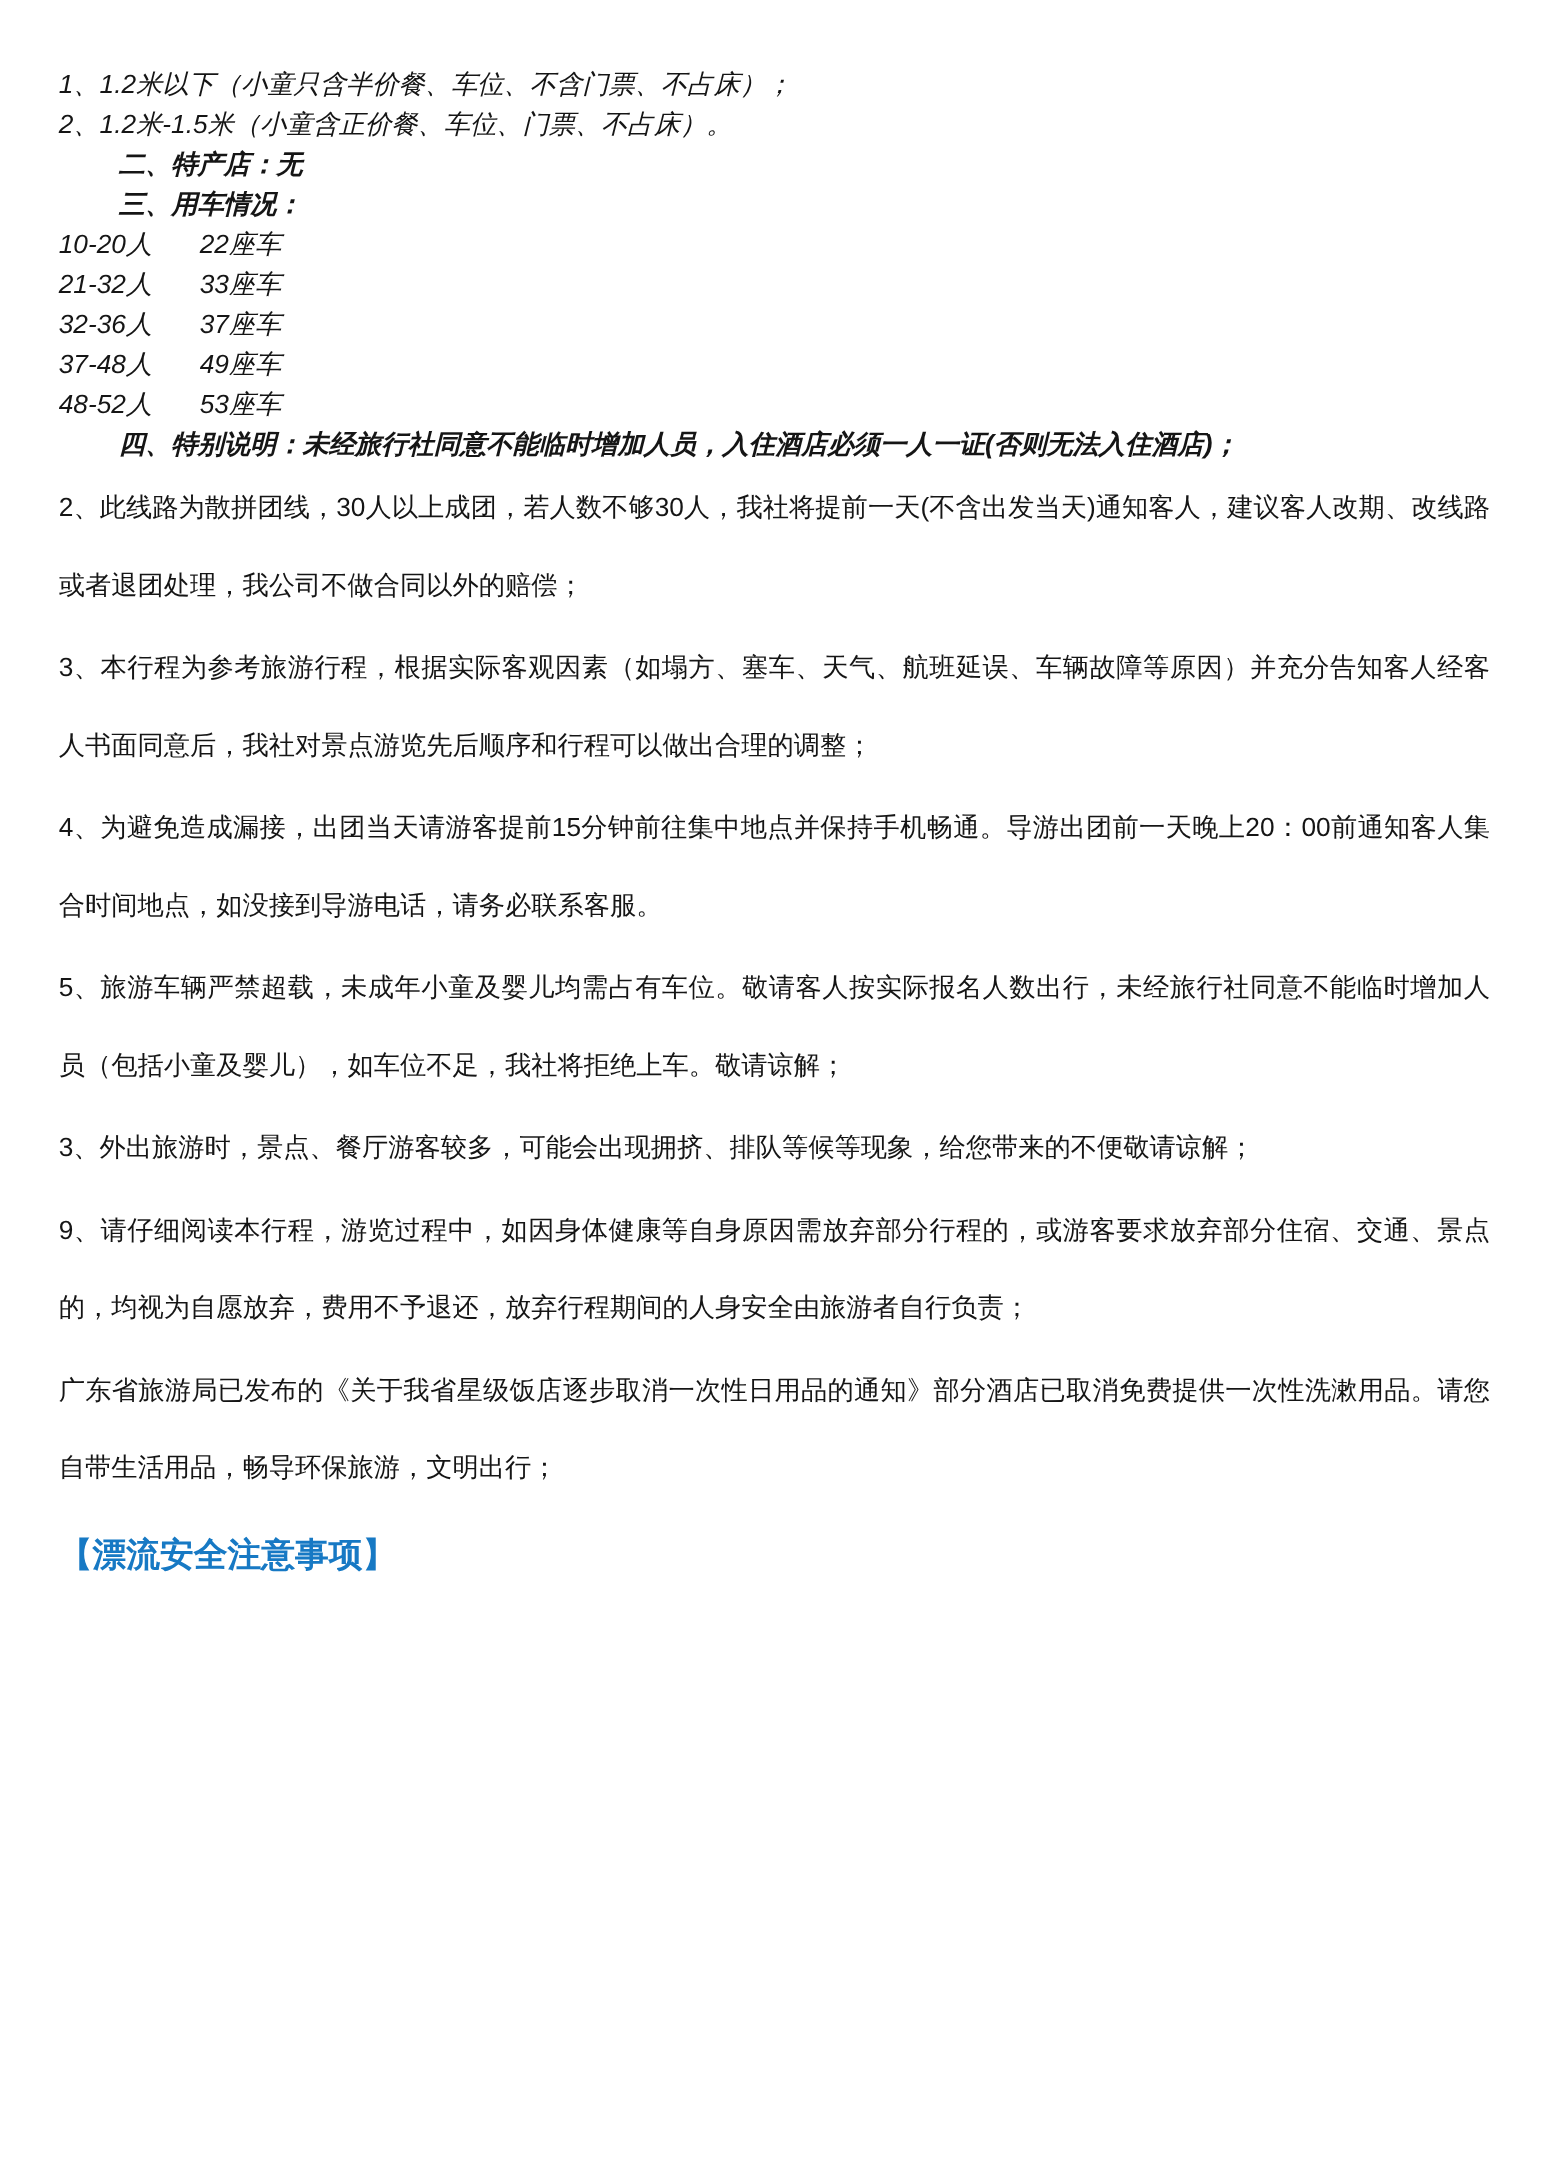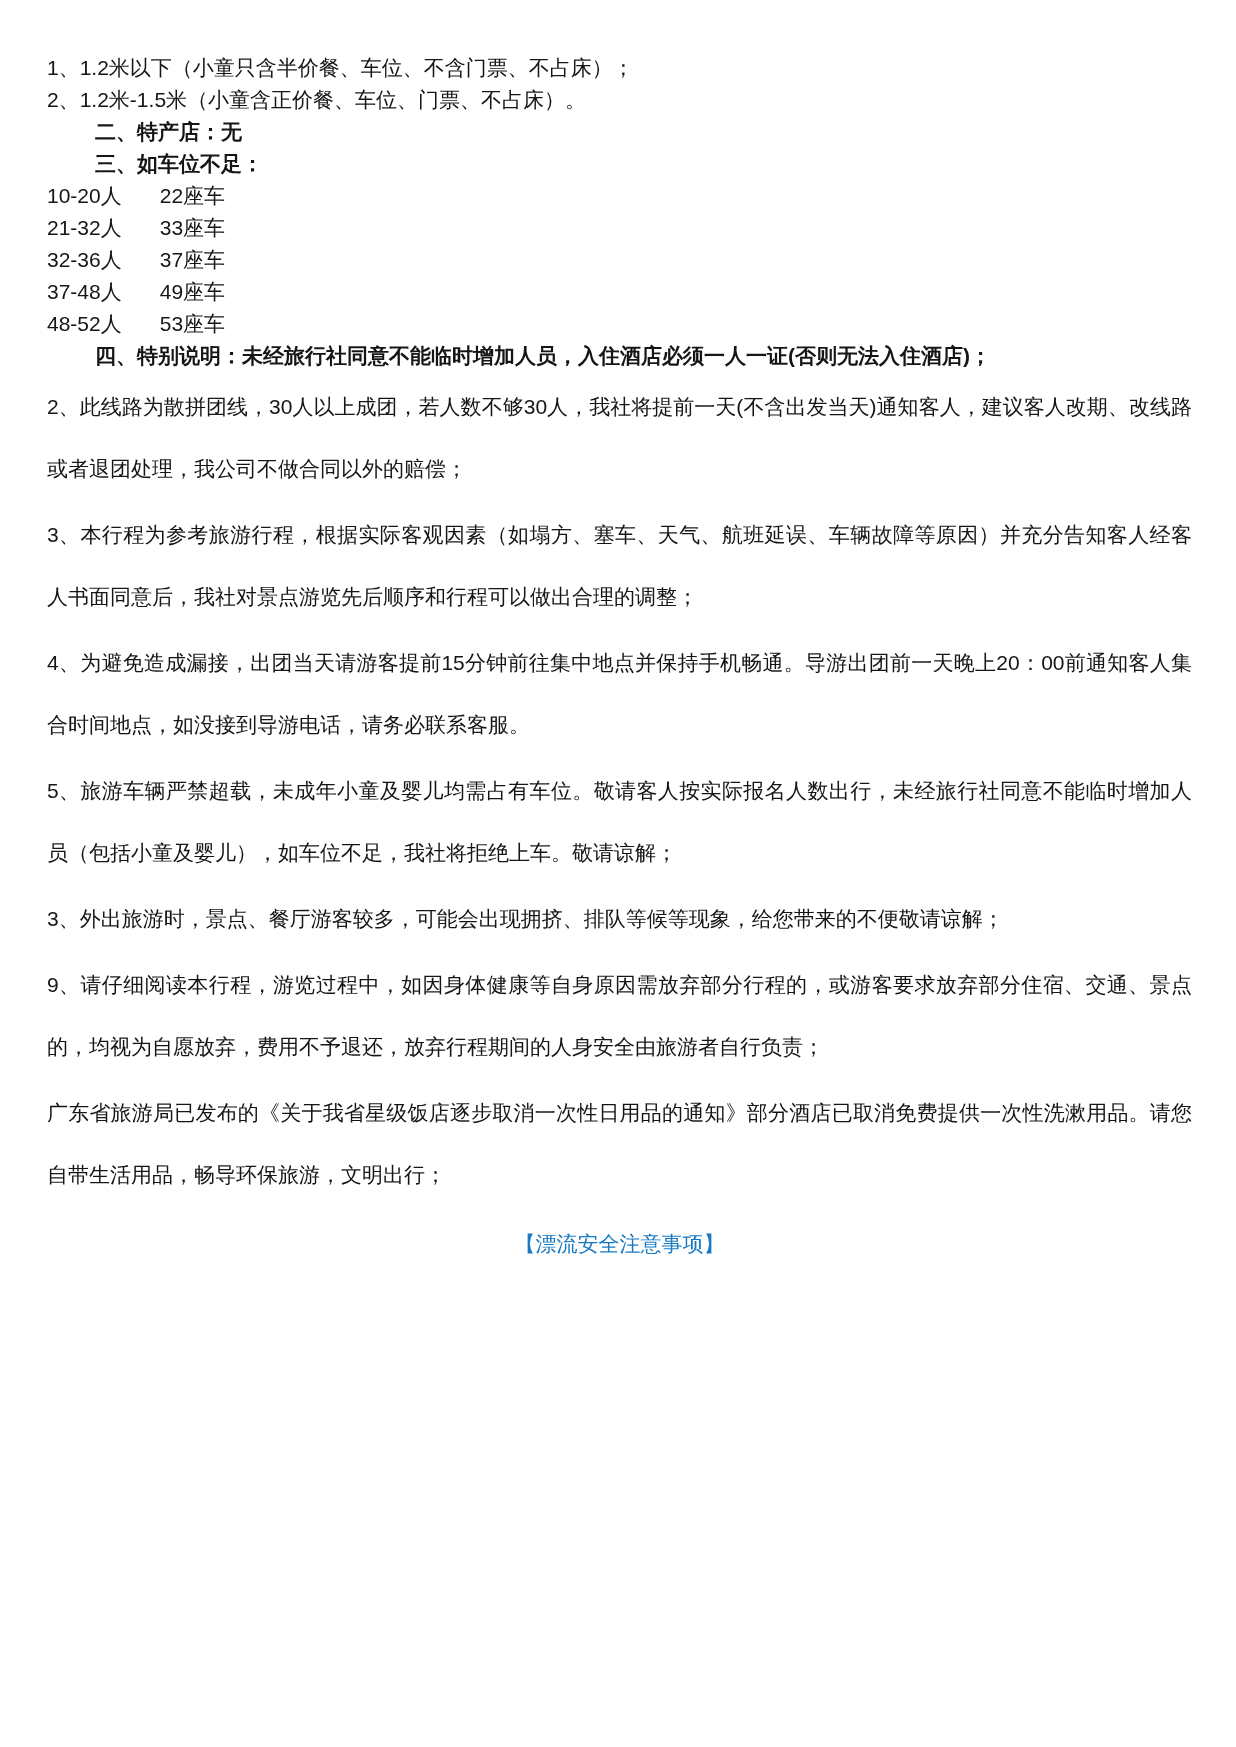--- a/index.html
+++ b/index.html
@@ -14,55 +14,55 @@
     font-family: "Liberation Sans", "DejaVu Sans", sans-serif;
     font-size: 21px;
     overflow: hidden;
   }
   .doc {
     padding: 52px 44px 0 47px;
   }
   .tight .line {
     line-height: 32px;
     white-space: nowrap;
+    font-style: italic;
   }
   .bold {
     font-weight: bold;
     margin-left: 48px;
   }
   .bus {
     margin-left: 38px;
   }
   .loose {
     margin-top: 4px;
   }
   .loose p {
     margin: 0 0 4px 0;
     line-height: 62px;
     text-align: justify;
   }
   h2.section-blue {
-    font-size: 21px;
-    font-weight: normal;
+    font-size: 27px;
+    font-weight: bold;
     margin: 18px 0 0 0;
     line-height: 40px;
-    text-align: center;
   }
 </style>
 </head>
 <body>
 
 <div class="doc">
 
   <div class="tight">
     <div class="line">1、1.2米以下（小童只含半价餐、车位、不含门票、不占床）；</div>
     <div class="line">2、1.2米-1.5米（小童含正价餐、车位、门票、不占床）。</div>
 
     <div class="line bold">二、特产店：无</div>
-    <div class="line bold">三、如车位不足：</div>
+    <div class="line bold">三、用车情况：</div>
 
     <div class="line">
       <span>10-20人</span><span class="bus">22座车</span>
     </div>
     <div class="line">
       <span>21-32人</span><span class="bus">33座车</span>
     </div>
     <div class="line">
       <span>32-36人</span><span class="bus">37座车</span>
     </div>

